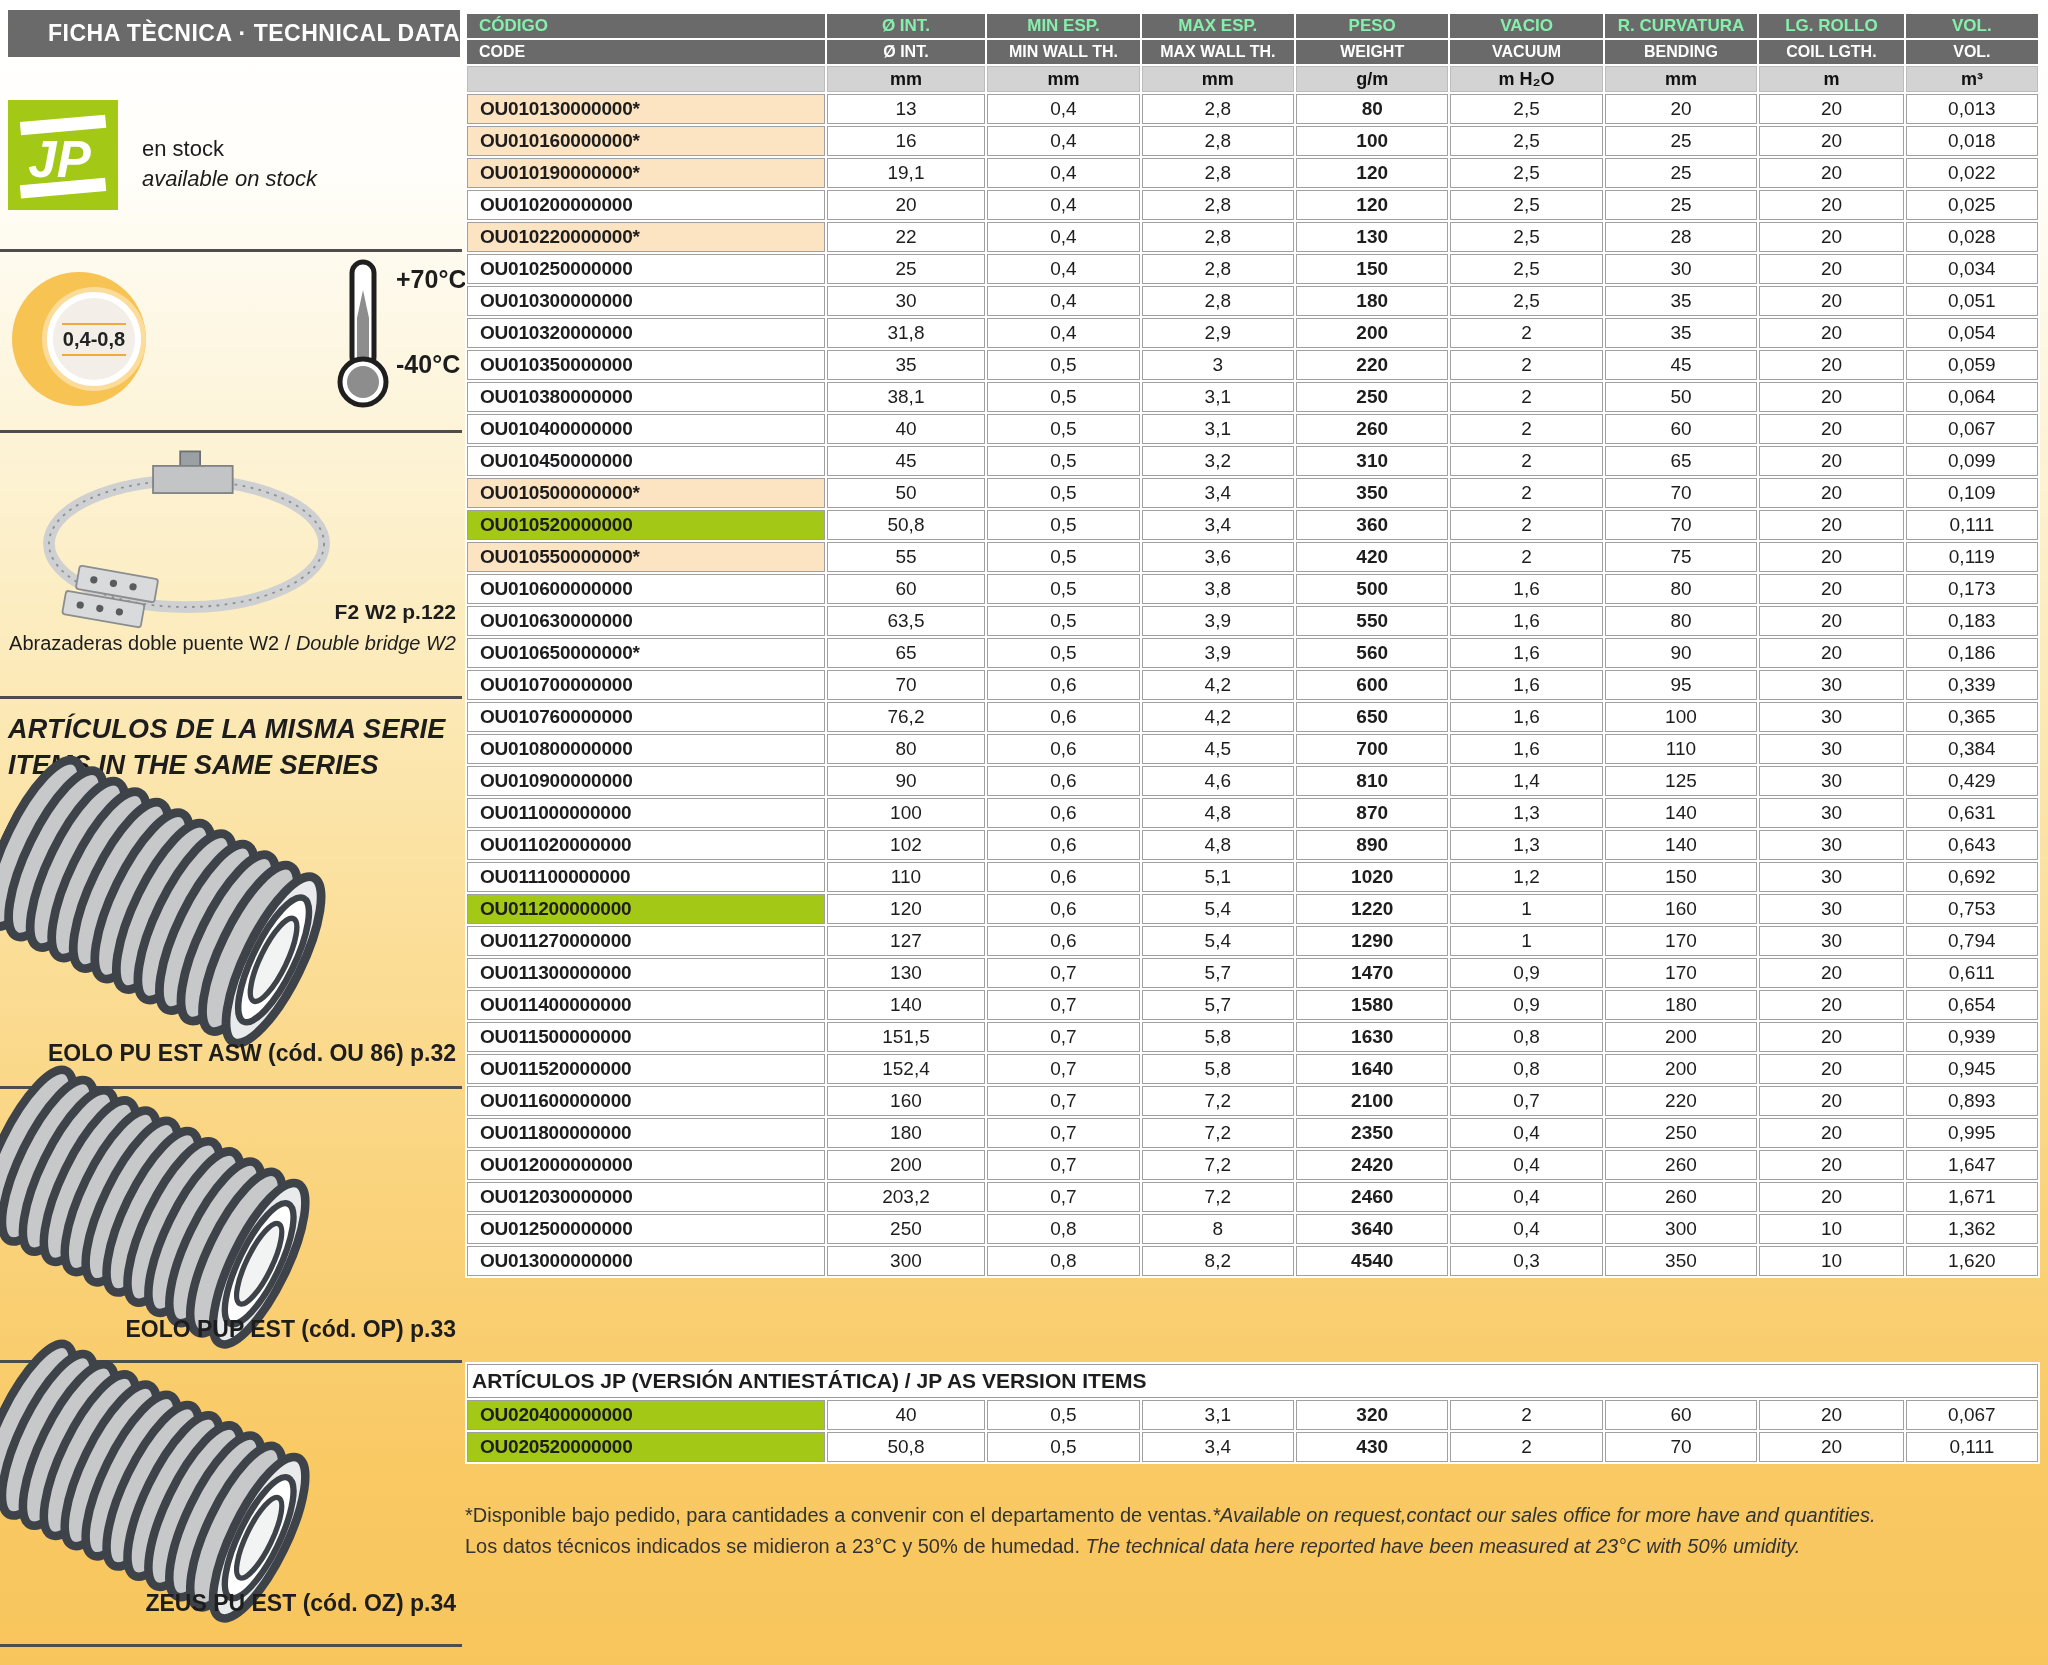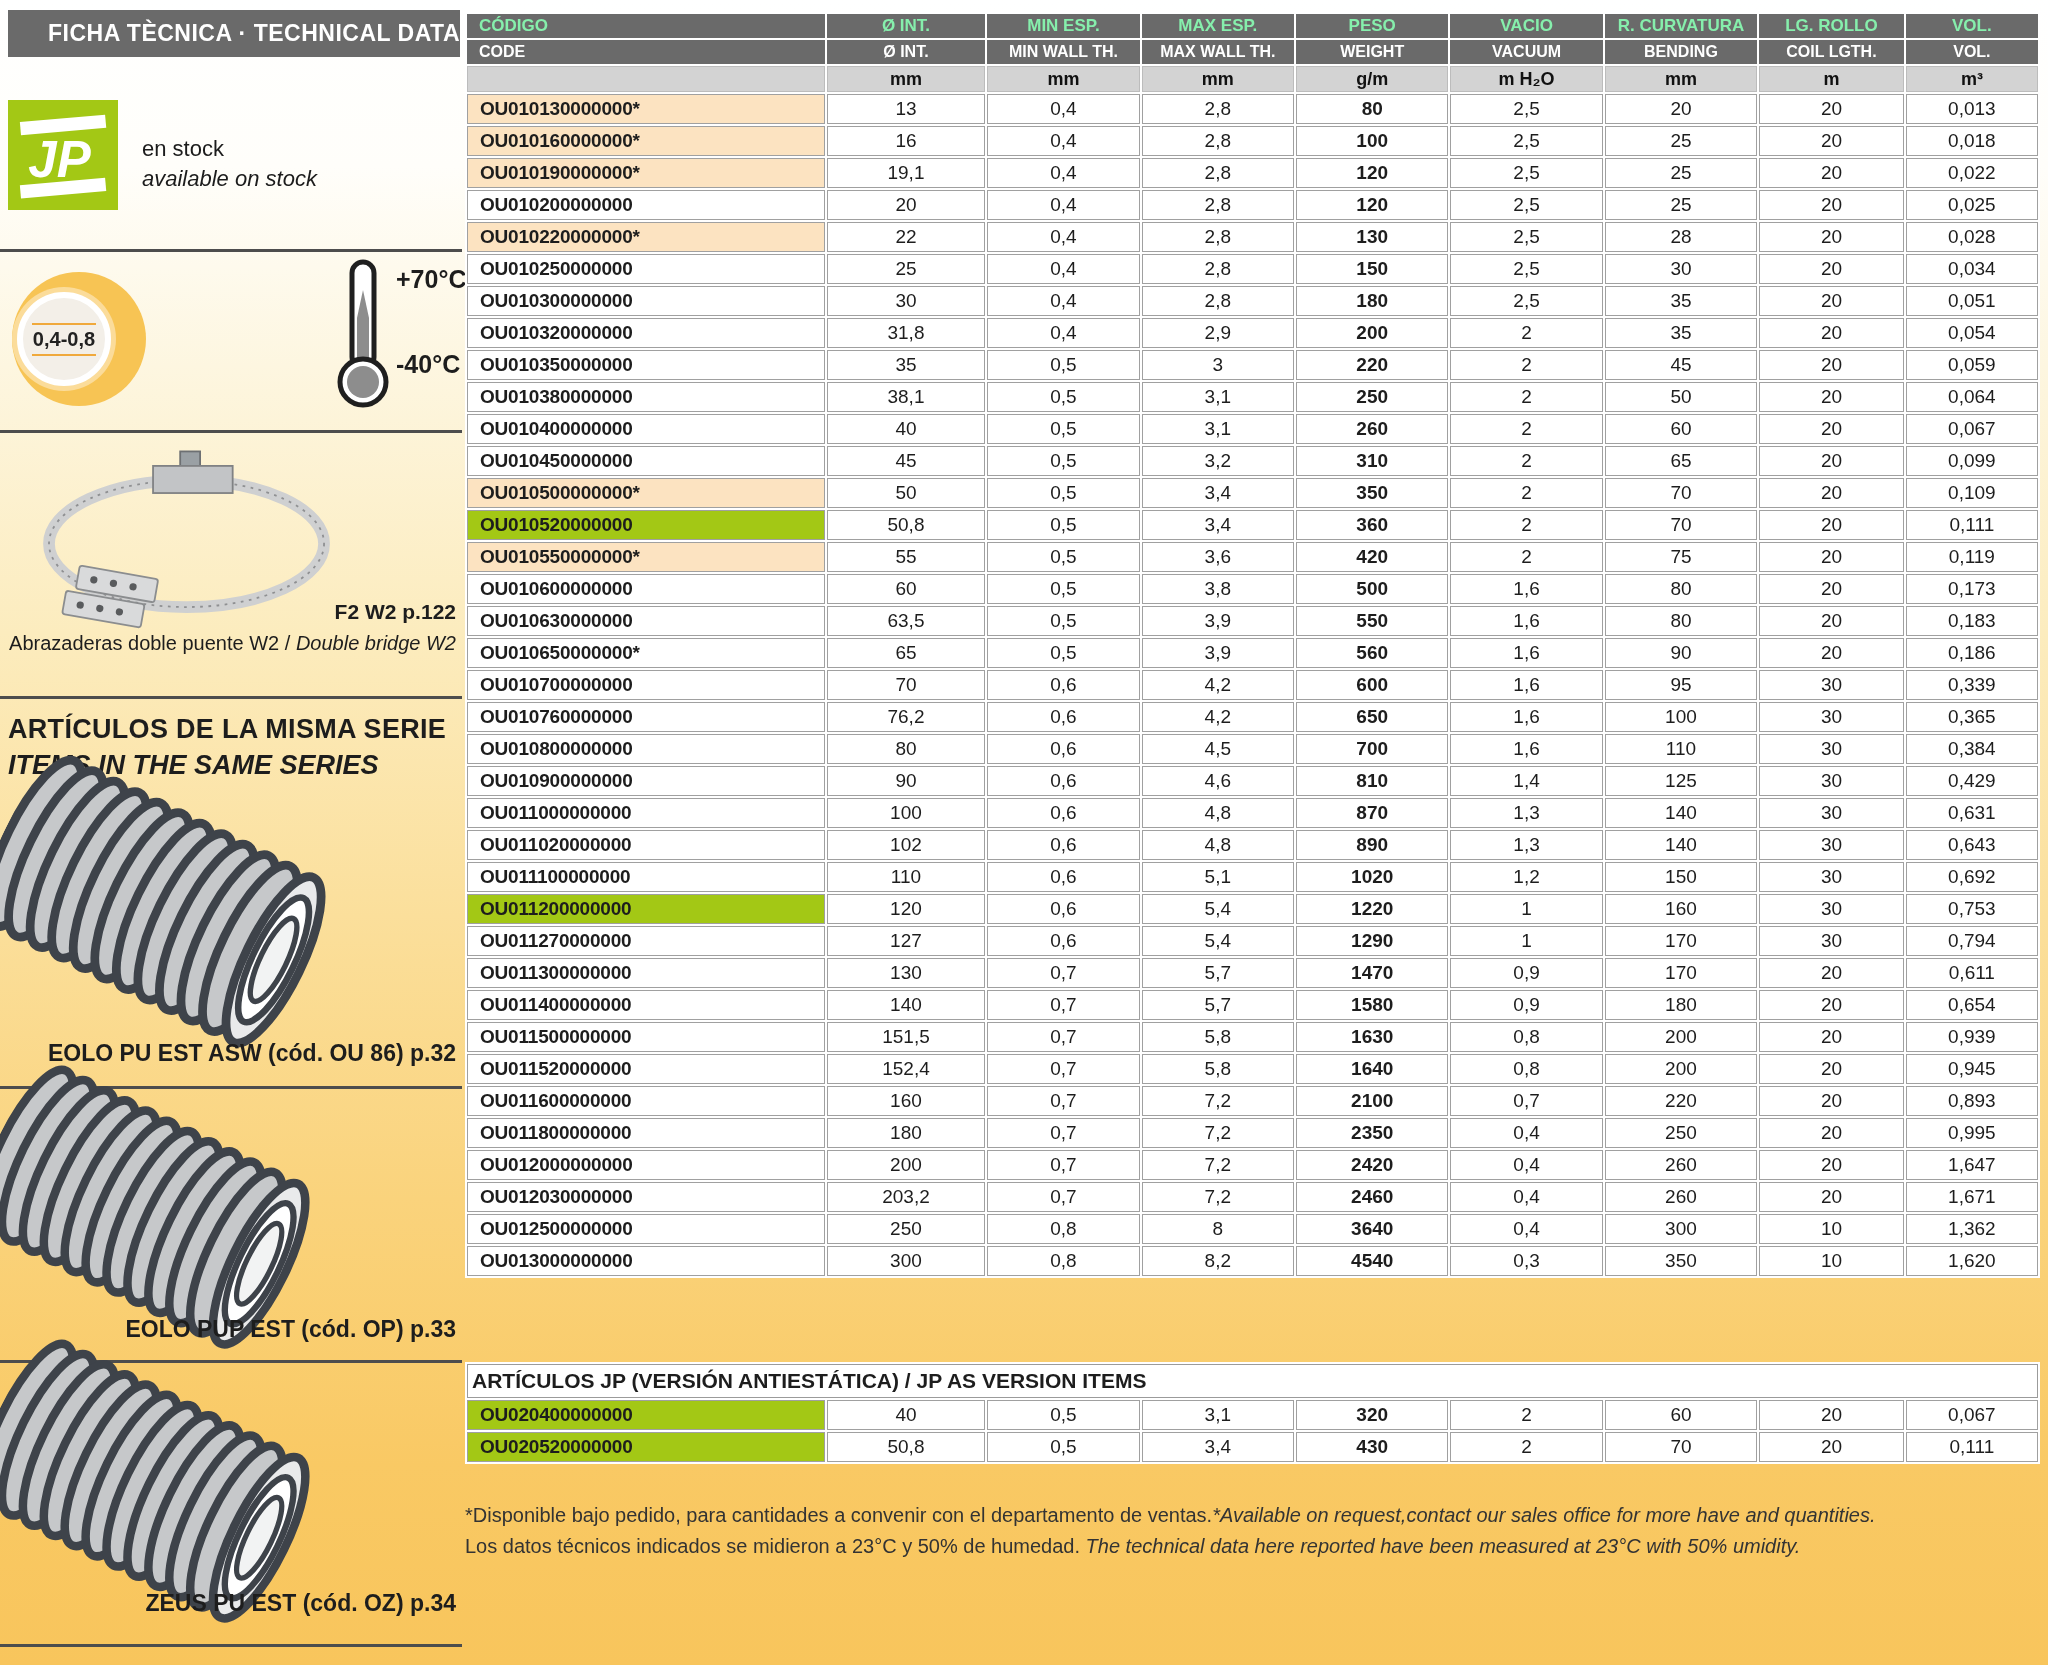--- a/index.html
+++ b/index.html
@@ -14,35 +14,35 @@
   
   .sidebar { position:absolute; left:0; top:0; width:462px; height:100%; }
   .side-title { position:absolute; left:8px; top:10px; width:452px; height:47px;
     background:var(--hdr,#6a6a6a); color:#fff; font-weight:bold; font-size:23px;
     text-align:right; line-height:47px; letter-spacing:.5px; }
   .stock-row { position:absolute; left:8px; top:100px; display:flex; gap:24px; }
   .jp-logo { width:110px; height:134px; }
   .stock-text { margin-top:34px; font-size:22px; line-height:1.35; color:#1c1c1c; }
   .divider { position:absolute; left:0; width:462px; height:3px; background:#4d4d4d; }
   .badge { position:absolute; left:12px; top:272px; width:134px; height:134px; border-radius:50%;
-    background:var(--gold,#f7c454); display:flex; align-items:center; justify-content:flex-start; }
+    background:var(--gold,#f7c454); display:flex; align-items:center; justify-content:flex-end; }
   .badge-mid { width:104px; height:104px; border-radius:50%; background:#fbdc9a;
     display:flex; align-items:center; justify-content:center; }
   .badge-core { width:94px; height:94px; border-radius:50%; background:#f3efe8; border:6px solid #fff;
     display:flex; align-items:center; justify-content:center; }
   .badge-text { font-weight:bold; font-size:20px; color:#222;
     border-top:2px solid #f0a93c; border-bottom:2px solid #f0a93c; padding:3px 1px; }
   .thermo { position:absolute; left:336px; top:258px; }
   .tmax { position:absolute; left:396px; top:265px; font-weight:bold; font-size:25px; }
   .tmin { position:absolute; left:396px; top:350px; font-weight:bold; font-size:25px; }
   .clamp { position:absolute; left:12px; top:446px; }
   .clampcap { position:absolute; right:6px; top:600px; text-align:right; }
   .clampcap .ref { font-weight:bold; font-size:21px; }
   .clampcap .cap { font-size:20px; margin-top:8px; }
-  .series-es { position:absolute; left:8px; top:714px; font-weight:bold; font-size:27px; letter-spacing:.3px; }
+  .series-es { position:absolute; left:8px; top:714px; font-weight:bold; font-size:27px; letter-spacing:.3px;font-style:italic; }
   .series-en { position:absolute; left:8px; top:750px; font-weight:bold; font-style:italic; font-size:27px; }
   .hose { position:absolute; transform:rotate(26deg); }
   .hose1 { left:-12px; top:786px; }
   .hose2 { left:-18px; top:1098px; }
   .hose3 { left:-18px; top:1372px; }
   .hosecap { position:absolute; right:6px; font-weight:bold; font-size:23px; text-align:right; }
   .cap1 { top:1040px; } .cap2 { top:1316px; } .cap3 { top:1590px; }
   
   .main { position:absolute; left:465px; top:12px; width:1575px; }
   table.dt { width:100%; table-layout:fixed; border-collapse:separate; border-spacing:2px; background:#fff; }

